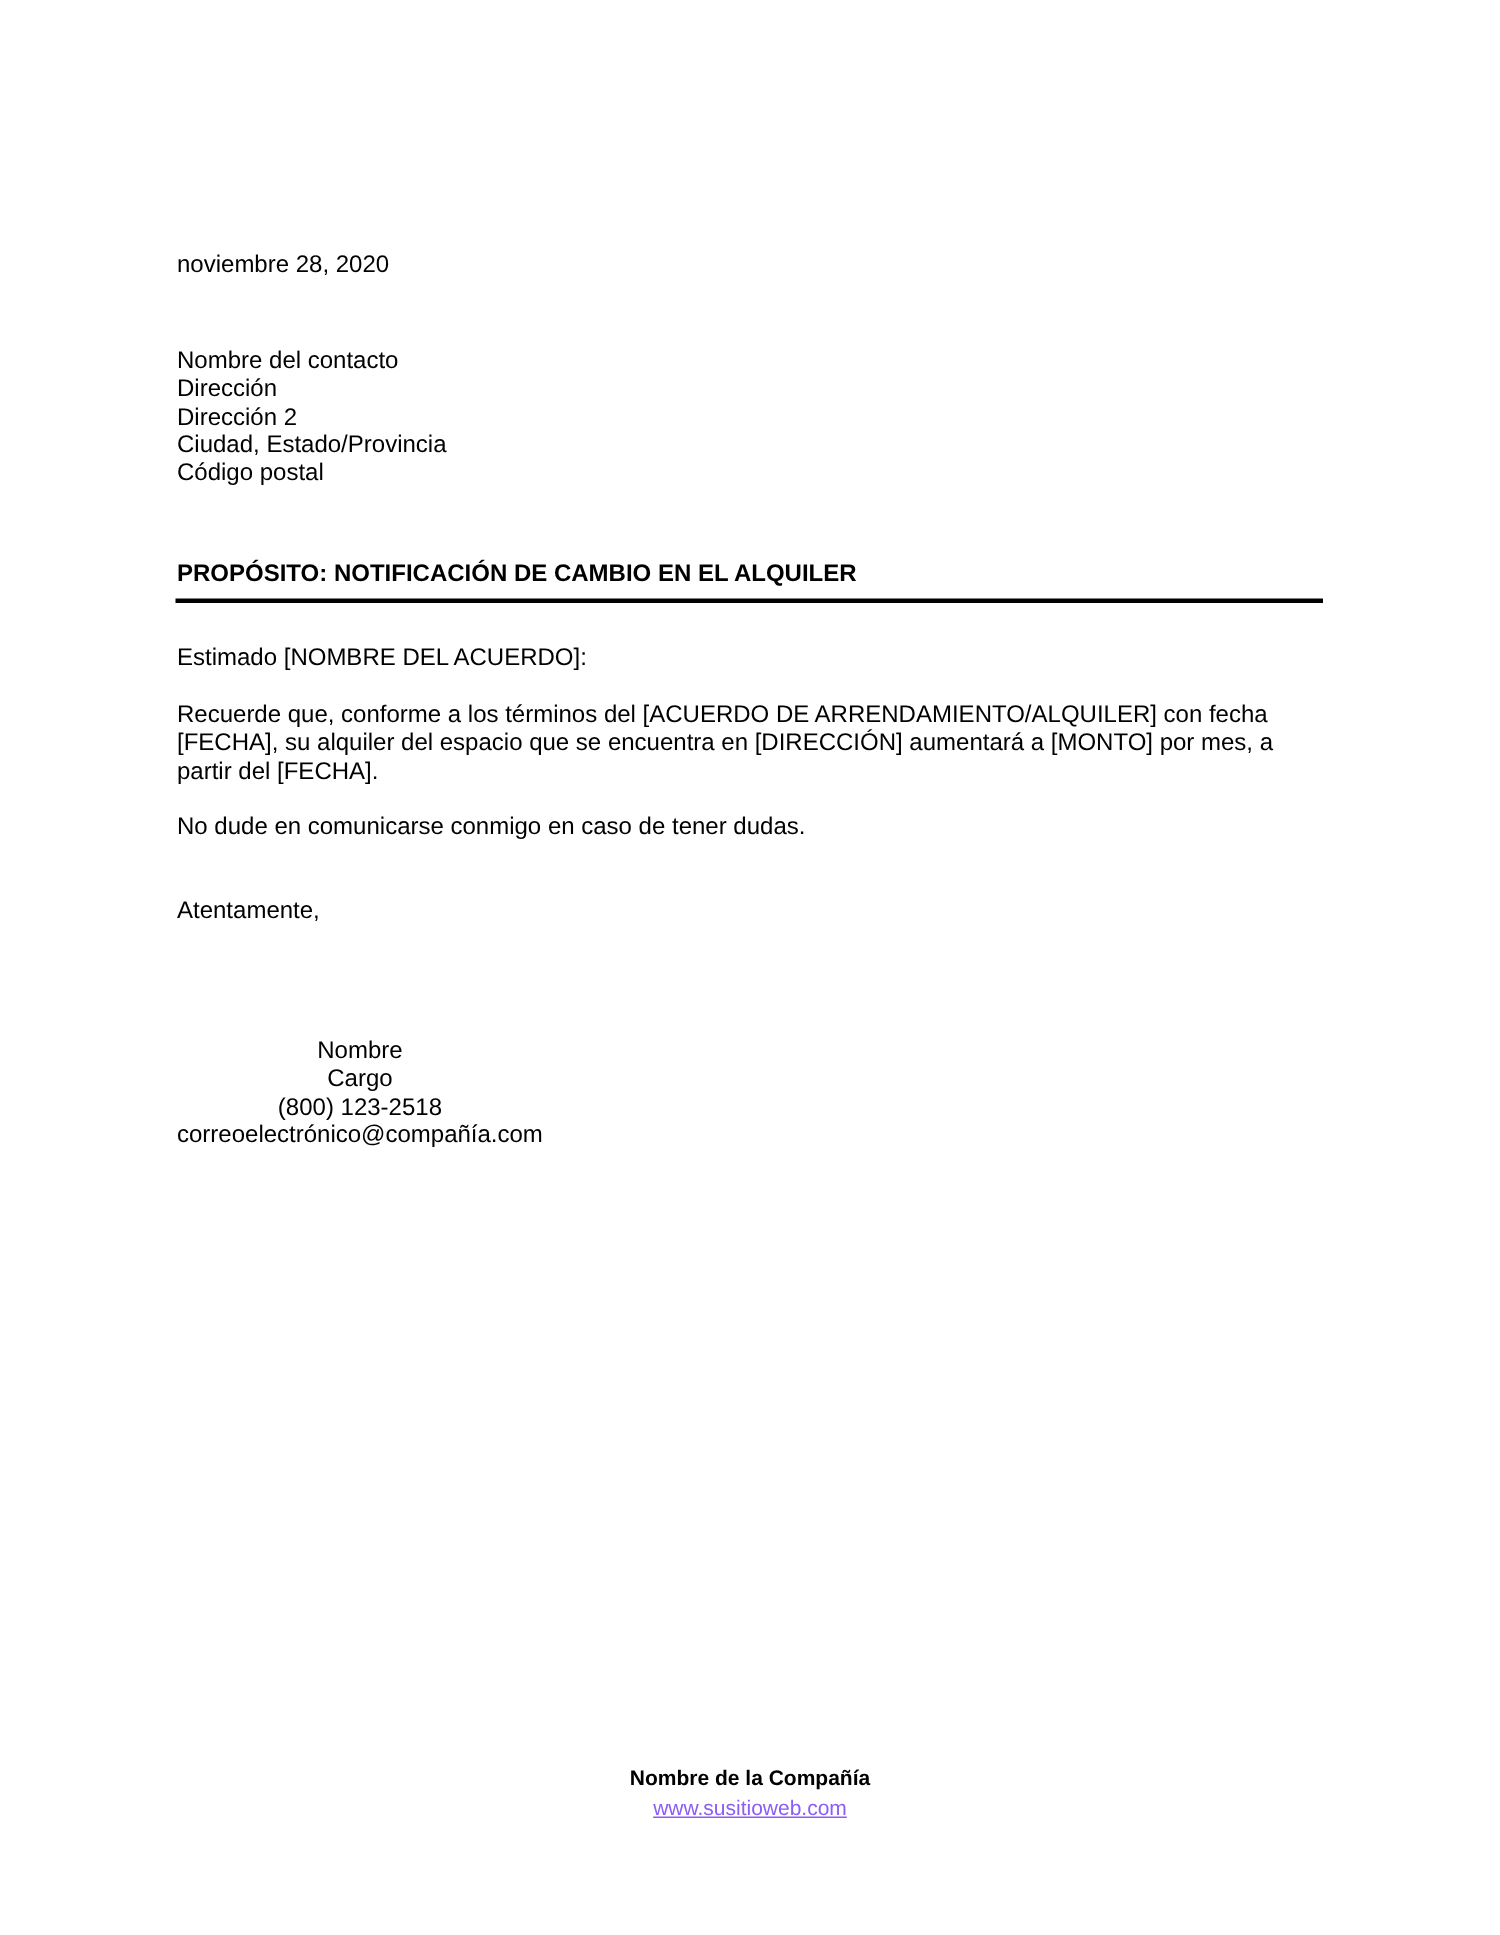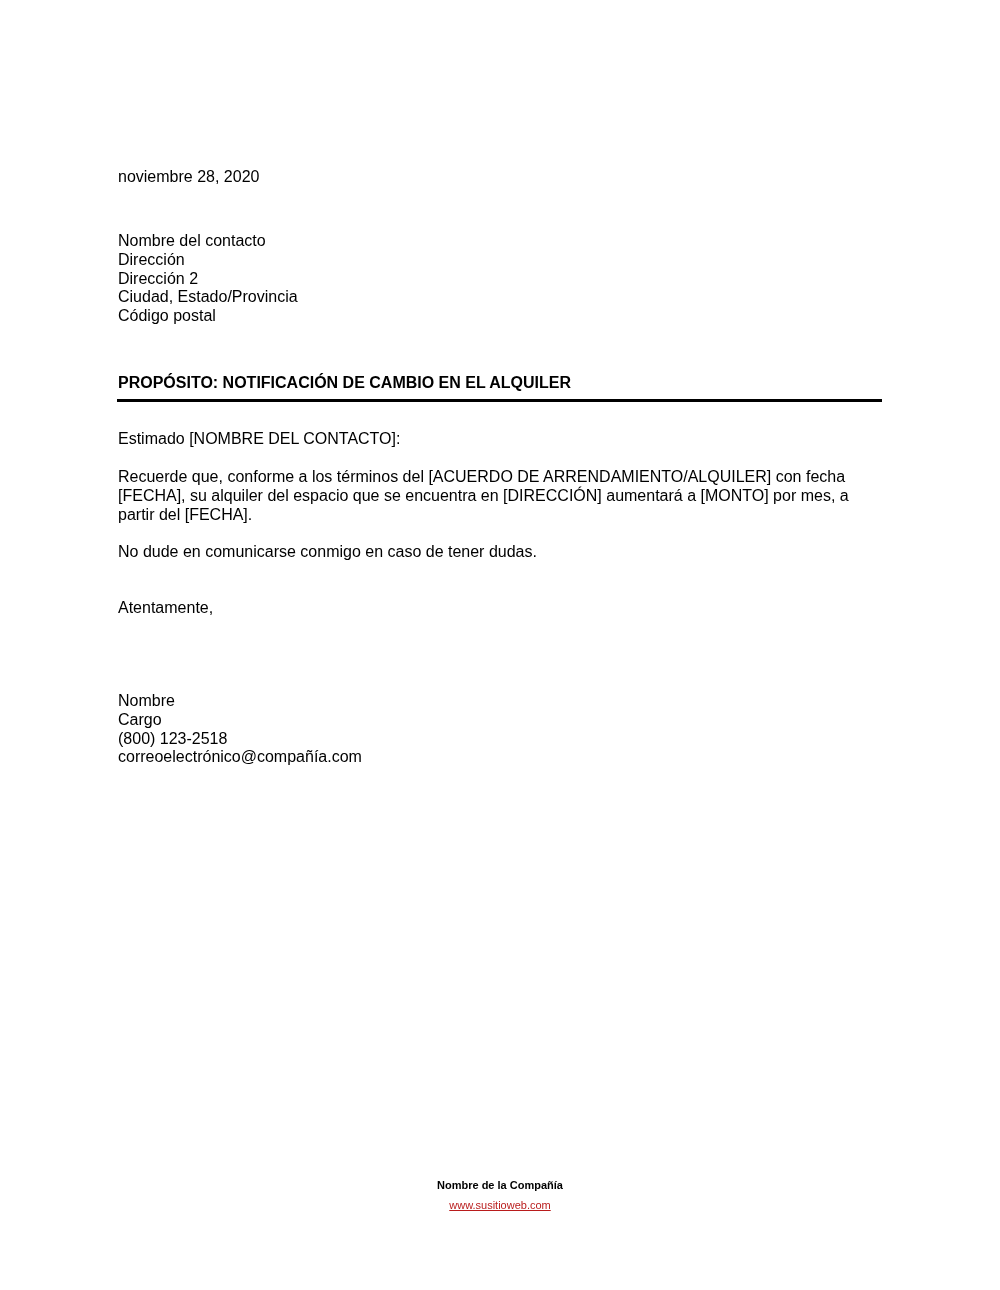--- a/index.html
+++ b/index.html
@@ -48,39 +48,39 @@
       position: absolute;
       left: 118px;
       top: 468px;
       width: 760px;
       line-height: 18.75px;
       white-space: normal;
     }
     .closing-line { top: 543px; }
     .signoff { top: 599px; }
     .signature { top: 692px; }
-    .signature div { height: 18.75px; }
+    .signature div { height: 18.75px; text-align: center; }
     .footer {
       position: absolute;
       left: 0;
       top: 1175px;
       width: 1000px;
       text-align: center;
-      font-size: 11px;
+      font-size: 14px;
       line-height: 20px;
     }
     .footer .company {
       font-weight: bold;
     }
     .footer .addr-sep {
       display: inline-block;
       width: 24px;
     }
     .footer a {
-      color: #b91c1c;
+      color: #8b5cf6;
       text-decoration: underline;
     }
   </style>
 </head>
 <body>
 
 <div class="page">
 
   <div class="abs date">noviembre 28, 2020</div>
 
@@ -88,21 +88,21 @@
     <div>Nombre del contacto</div>
     <div>Dirección</div>
     <div>Dirección 2</div>
     <div>Ciudad, Estado/Provincia</div>
     <div>Código postal</div>
   </div>
 
   <div class="abs subject">PROPÓSITO: NOTIFICACIÓN DE CAMBIO EN EL ALQUILER</div>
   <div class="rule"></div>
 
-  <div class="abs salutation">Estimado [NOMBRE DEL CONTACTO]:</div>
+  <div class="abs salutation">Estimado [NOMBRE DEL ACUERDO]:</div>
 
   <div class="body-para">Recuerde que, conforme a los términos del [ACUERDO DE ARRENDAMIENTO/ALQUILER] con fecha [FECHA], su alquiler del espacio que se encuentra en [DIRECCIÓN] aumentará a [MONTO] por mes, a partir del [FECHA].</div>
 
   <div class="abs closing-line">No dude en comunicarse conmigo en caso de tener dudas.</div>
 
   <div class="abs signoff">Atentamente,</div>
 
   <div class="abs signature">
     <div>Nombre</div>
     <div>Cargo</div>

